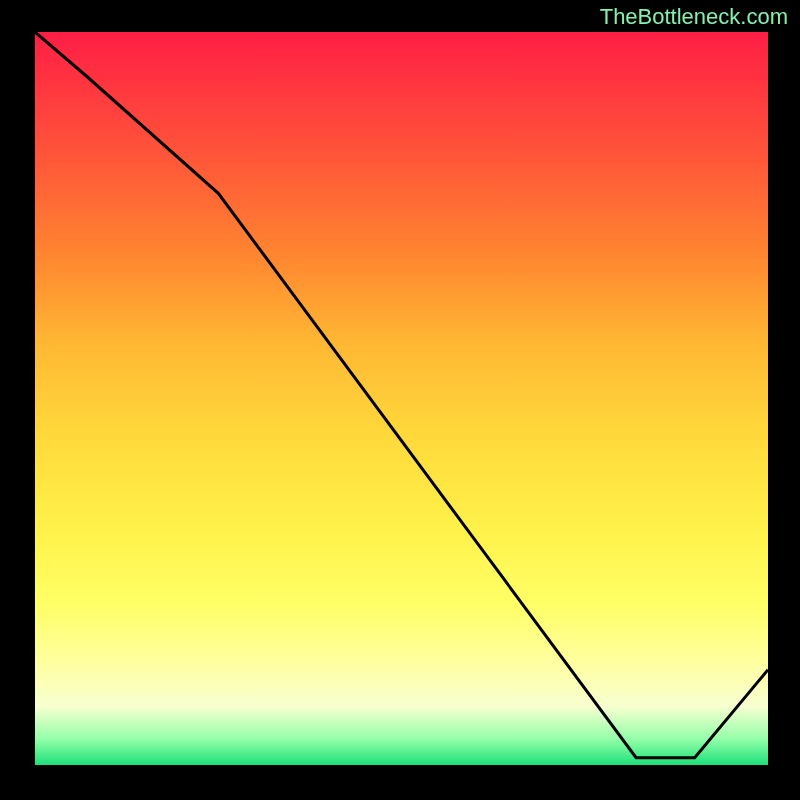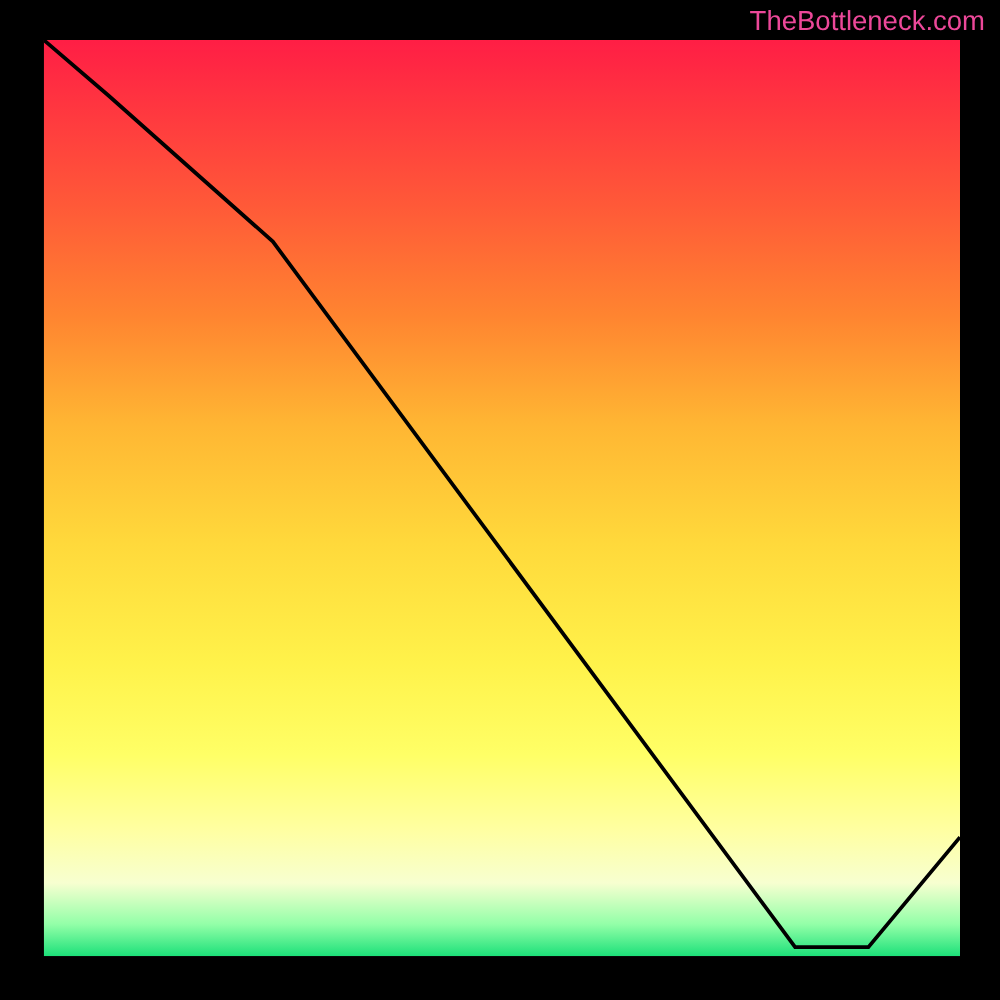--- a/index.html
+++ b/index.html
@@ -16,21 +16,21 @@
     left: 0;
     top: 0;
     width: 800px;
     height: 800px;
     background: #000;
   }
   .attribution {
     position: absolute;
     top: 4px;
     right: 12px;
-    color: #ec4899;
+    color: #86efac;
     font-size: 22px;
     z-index: 4;
   }
   .plot-area {
     position: absolute;
     left: 35px;
     top: 32px;
     width: 733px;
     height: 733px;
     overflow: hidden;

